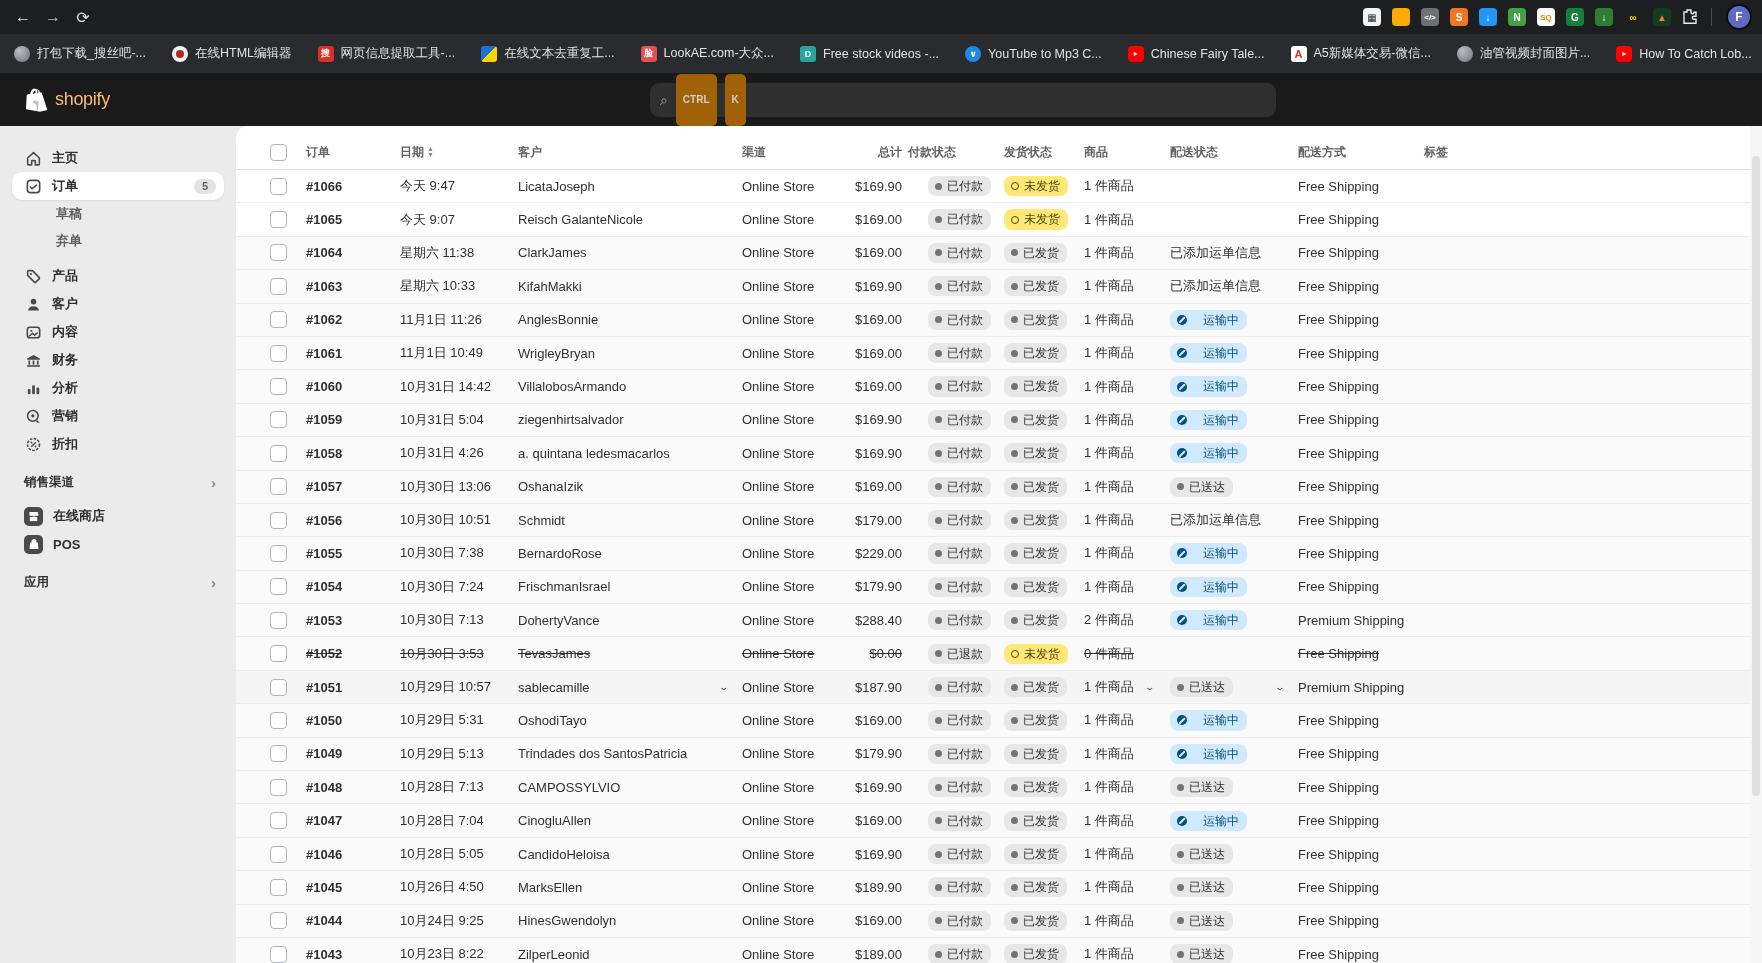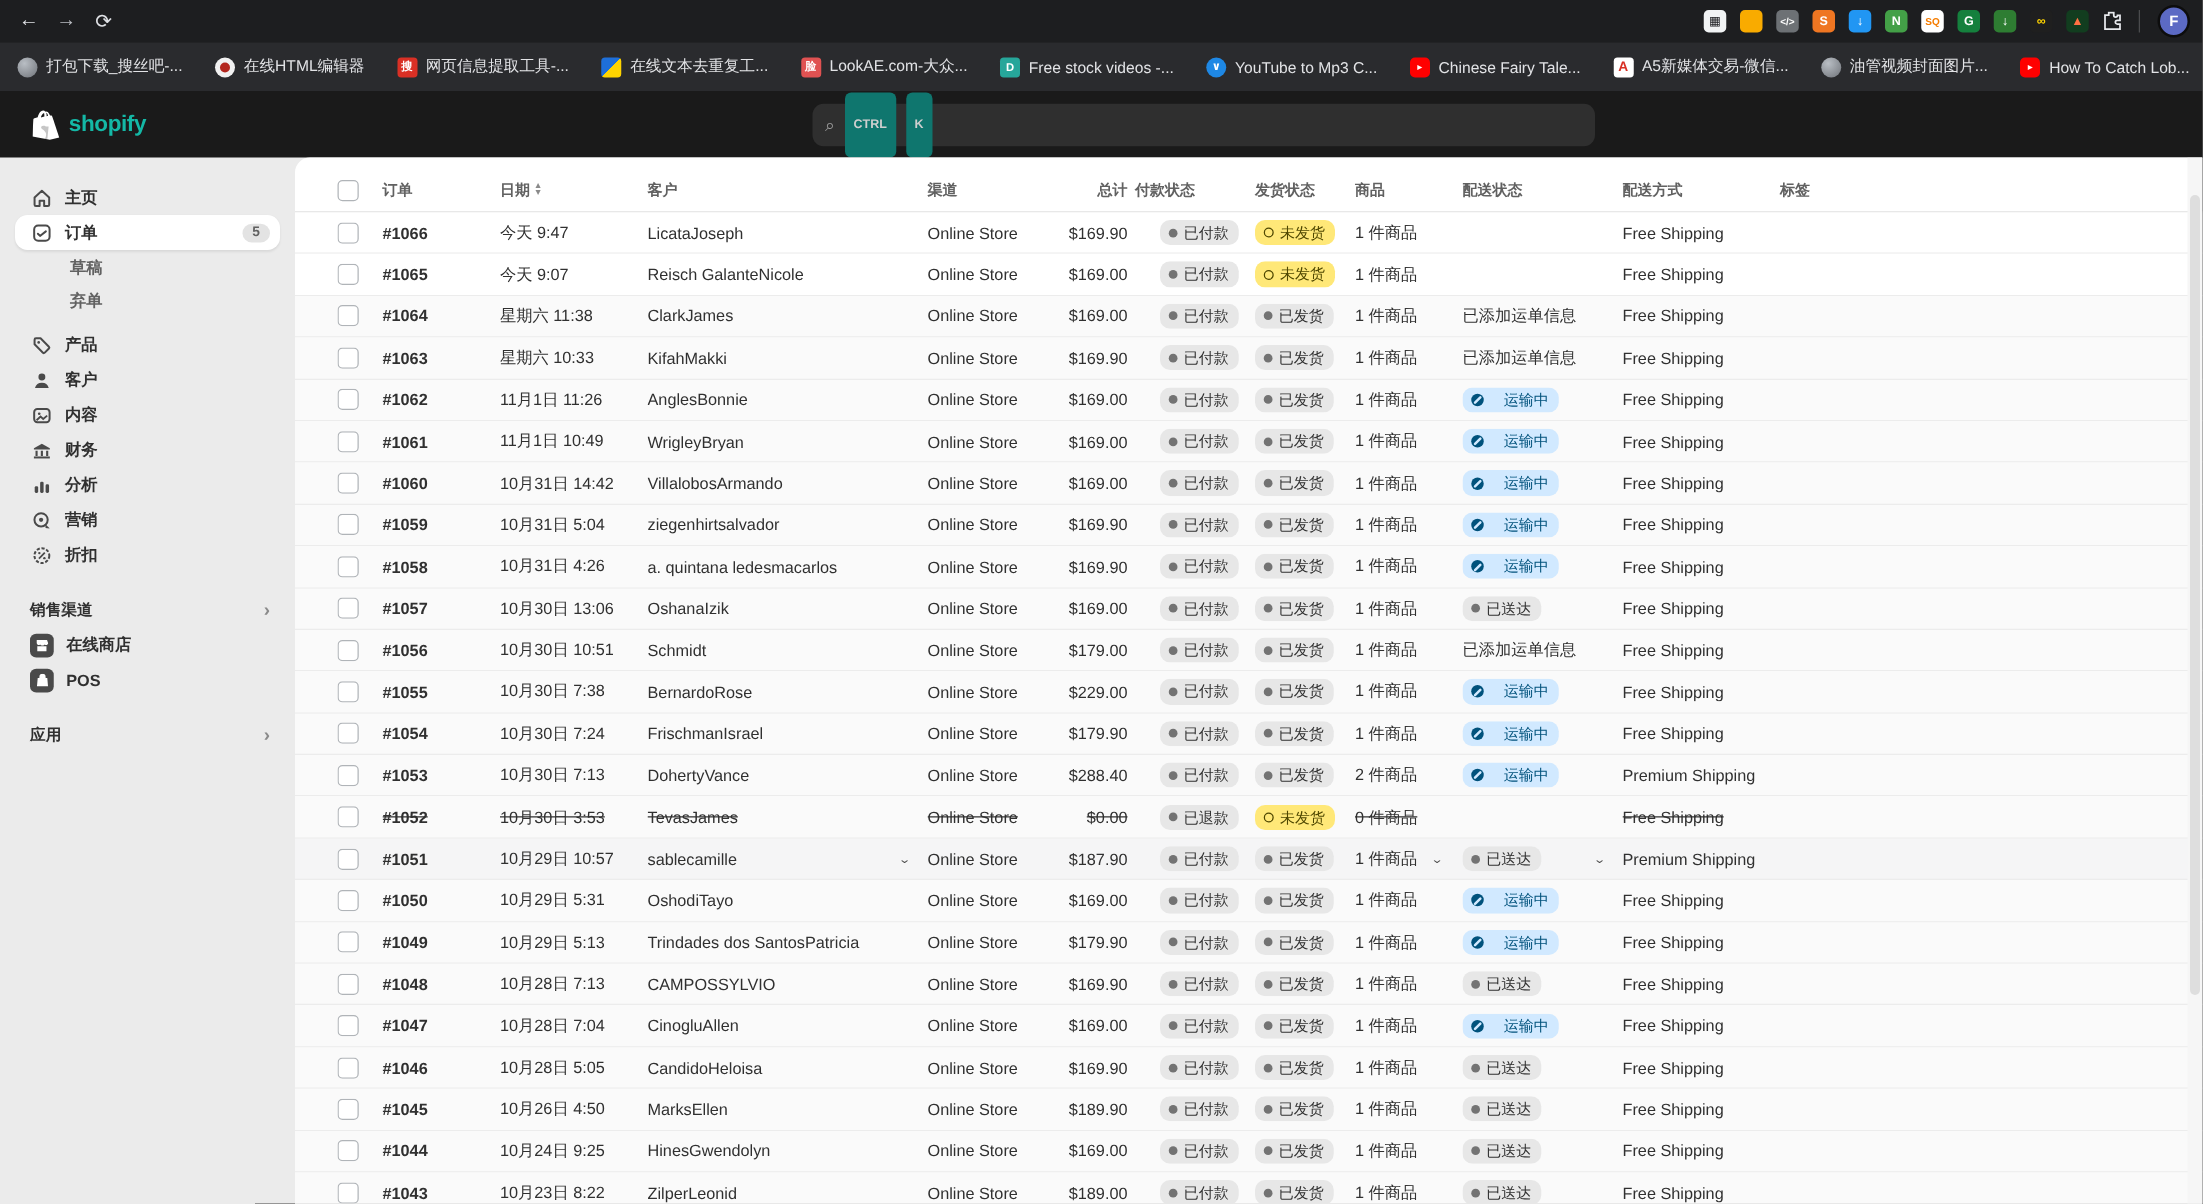--- a/index.html
+++ b/index.html
@@ -46,43 +46,43 @@
   .fav.split-blue{background:linear-gradient(135deg,#1e6fd9 50%,#ffd400 50%);}
   .fav.lookae-red{background:#e05252;}
   .fav.d-teal{background:#26a69a;}
   .fav.v-blue{border-radius:50%;background:#1e88e5;}
   .fav.youtube{background:#f00;border-radius:4px;color:#fff;font-size:8px;}
   .fav.a5-red{background:#fff;color:#d93025;font-size:11px;}
 
   
   .shopify-topbar{height:53px;background:var(--shopify-topbar);display:flex;align-items:center;position:relative;}
   .logo{display:flex;align-items:center;gap:7px;margin-left:26px;}
-  .logo-text{color:#14b8a6;font-size:18px;font-weight:bold;letter-spacing:-0.3px;}
+  .logo-text{color:#fdba74;font-size:18px;font-weight:normal;letter-spacing:-0.3px;}
   .search-wrap{position:absolute;left:650px;width:626px;height:34px;top:10px;background:var(--search-pill);
     border-radius:9px;display:flex;align-items:center;padding:0 10px;gap:8px;}
   .search-ic{color:#9b9b9b;font-size:14px;line-height:1;}
   .search-input{flex:1;background:transparent;border:none;outline:none;color:#e3e3e3;font-size:13.5px;
     font-family:inherit;}
   .search-input::placeholder{color:#b0b0b0;}
-  .kbd{background:#0f766e;color:#cfcfcf;font-size:10px;font-weight:bold;border-radius:5px;
+  .kbd{background:#a16207;color:#cfcfcf;font-size:10px;font-weight:bold;border-radius:5px;
     padding:21px 7px;line-height:1;}
 
   
   .app{position:relative;height:calc(var(--h) - 126px);background:var(--sidebar-bg);display:flex;}
   .sidebar{width:236px;flex:0 0 236px;padding-top:18px;overflow:hidden;}
   .nav-item{height:28px;margin:0 12px;padding:0 8px 0 12px;border-radius:10px;display:flex;align-items:center;
     gap:10px;color:#303030;font-size:13px;font-weight:600;}
   .nav-item .ic{width:18px;display:flex;justify-content:center;color:#4a4a4a;}
   .nav-item.active{background:var(--active-item-bg);box-shadow:0 1px 2px rgba(0,0,0,.08);}
   .nav-badge{margin-left:auto;background:#e3e3e3;color:#616161;font-size:11px;font-weight:600;
     border-radius:8px;padding:2px 8px;line-height:1;}
   .nav-sub{height:27px;margin:0 12px;padding-left:44px;display:flex;align-items:center;
     color:#616161;font-size:13px;font-weight:600;}
   .nav-gap{height:8px;} .nav-gap-lg{height:16px;}
-  .nav-section{height:28px;margin:0 12px;padding:0 8px 0 12px;display:flex;align-items:center;
+  .nav-section{height:28px;margin:0 12px;padding:0 8px 0 12px;display:flex;
     color:#303030;font-size:12.5px;font-weight:600;}
   .nav-section .chev{margin-left:auto;color:#8a8a8a;font-size:15px;}
   .chan-ic{width:19px;height:19px;border-radius:5px;background:#4a4a4a;color:#fff;display:flex;
     align-items:center;justify-content:center;font-size:10px;flex:0 0 auto;}
 
   
   .content{flex:1;background:#fff;border-top-left-radius:12px;position:relative;overflow:hidden;}
   .thead,.row{display:grid;
     grid-template-columns:36px 94px 118px 224px 102px 64px 96px 80px 86px 128px 126px 1fr;
     align-items:center;padding-left:34px;}

